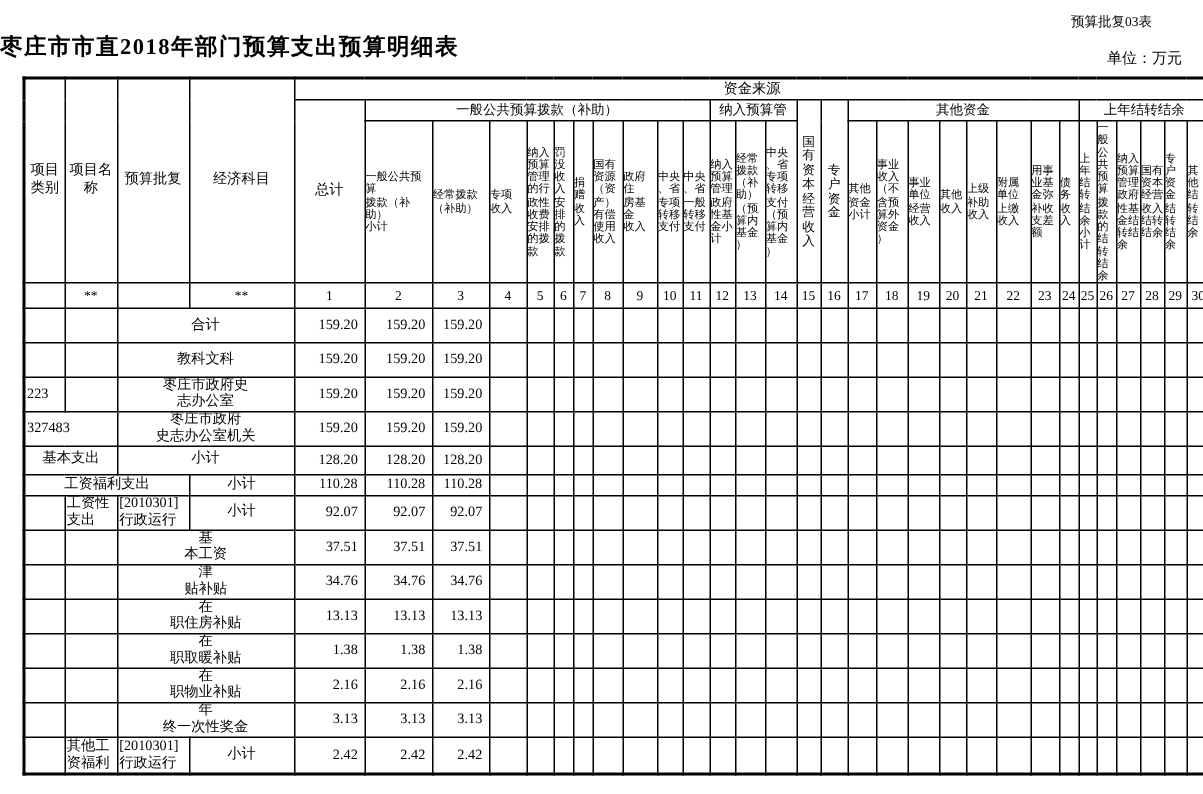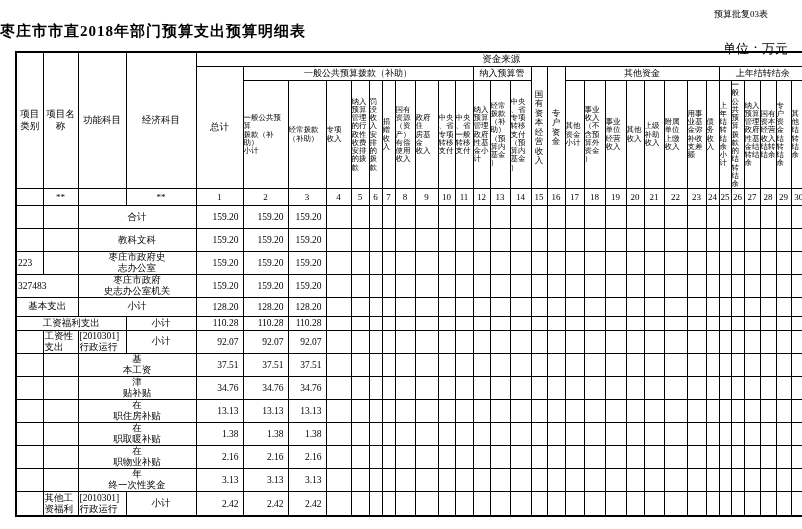--- a/index.html
+++ b/index.html
@@ -1,21 +1,21 @@
 <!DOCTYPE html>
 <html><head>
 <meta charset="utf-8">
 <style>
   html,body{margin:0;padding:0;background:#fff;}
   #page{position:relative;width:802px;height:528px;background:#ffffff;color:#000;
         font-family:"Liberation Serif","DejaVu Serif",serif;overflow:hidden;}
   .corner{position:absolute;top:8px;right:34px;font-size:9px;}
   .title{position:absolute;top:22px;left:0;width:100%;text-align:left;
          font-size:15px;font-weight:bold;letter-spacing:1px;}
-  .unit{position:absolute;top:40px;right:14px;font-size:13px;}
+  .unit{position:absolute;top:32px;right:14px;font-size:10px;}
   .pagefoot{position:absolute;top:510px;left:0;width:100%;text-align:center;font-size:9px;margin-top:24px;}
   table{position:absolute;top:51px;left:15px;width:782px;border-collapse:collapse;
         table-layout:fixed;border:2px solid #000;}
   th,td{border:1px solid #000;padding:0;overflow:hidden;font-weight:normal;vertical-align:middle;}
   .fs{font-size:9.5px;text-align:center;}
   .grp{font-size:9px;text-align:center;white-space:nowrap;}
   .lh{font-size:9.5px;text-align:center;white-space:pre-line;line-height:1.2;}
   .tall{font-size:8.5px;text-align:center;white-space:pre-line;line-height:1.12;}
   .sub{font-size:7.5px;text-align:left;white-space:pre-line;line-height:1.1;}
   .num{font-size:9px;text-align:center;}
@@ -67,21 +67,21 @@
         <col style="width: 16px;">
         <col style="width: 15px;">
         <col style="width: 16px;">
       </colgroup>
       <thead>
         <tr style="height: 14px;">
           <th rowspan="3" class="lh">项目
 类别</th>
           <th rowspan="3" class="lh">项目名
 称</th>
-          <th rowspan="3" class="lh">功能科目</th>
+          <th rowspan="3" class="lh">预算批复</th>
           <th rowspan="3" class="lh">经济科目</th>
           <th colspan="30" class="fs">资金来源</th>
         </tr>
         <tr style="height: 14px;">
           <th rowspan="2" class="lh">总计</th>
           <th colspan="10" class="grp">一般公共预算拨款（补助）</th>
           <th colspan="3" class="grp">纳入预算管</th>
           <th rowspan="2" class="tall">国
 有
 资

